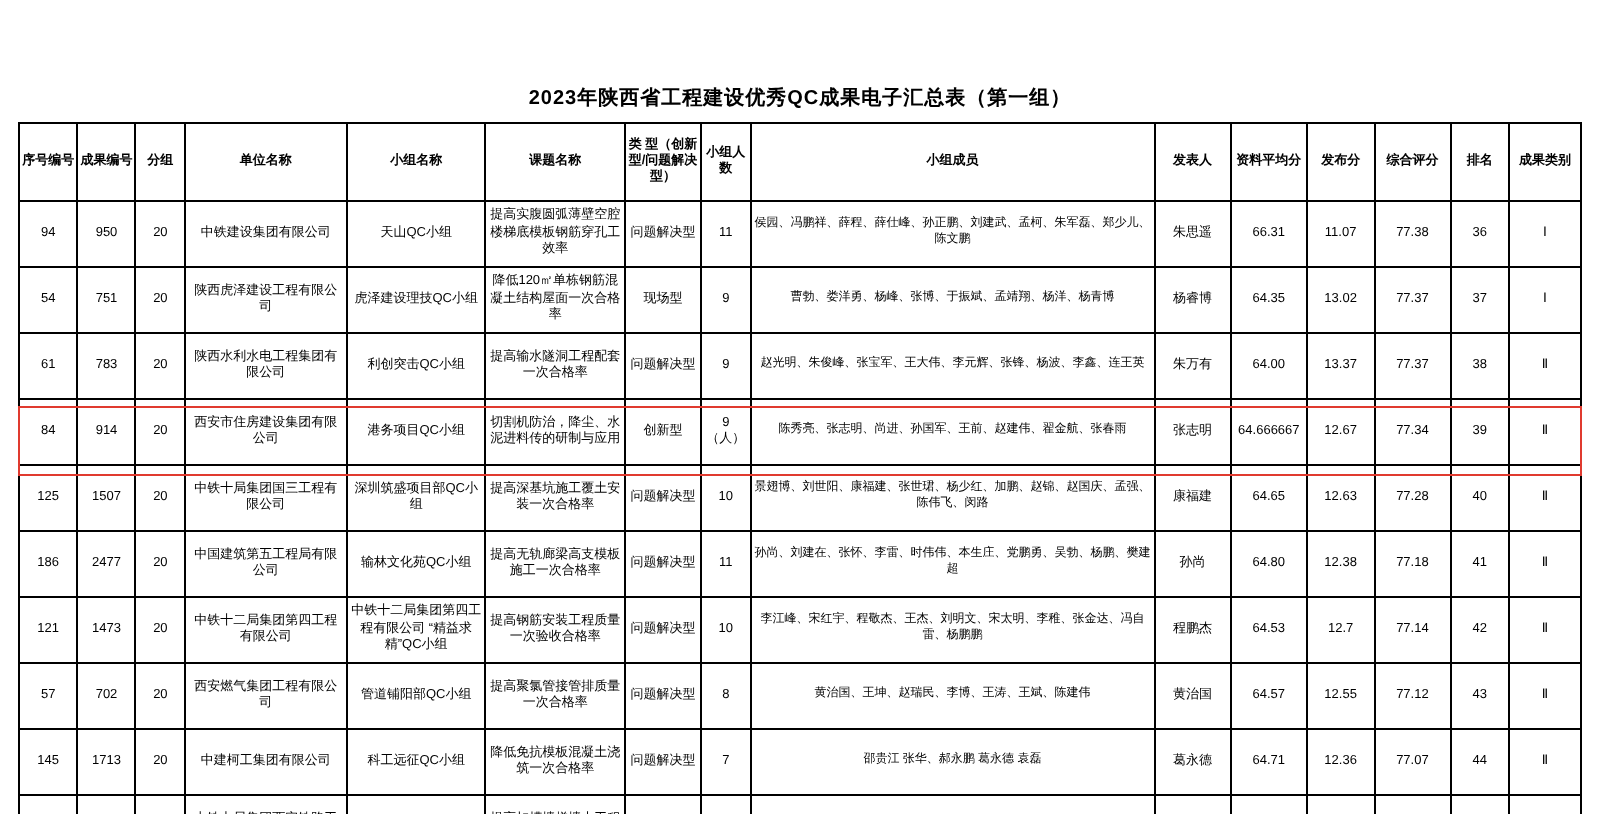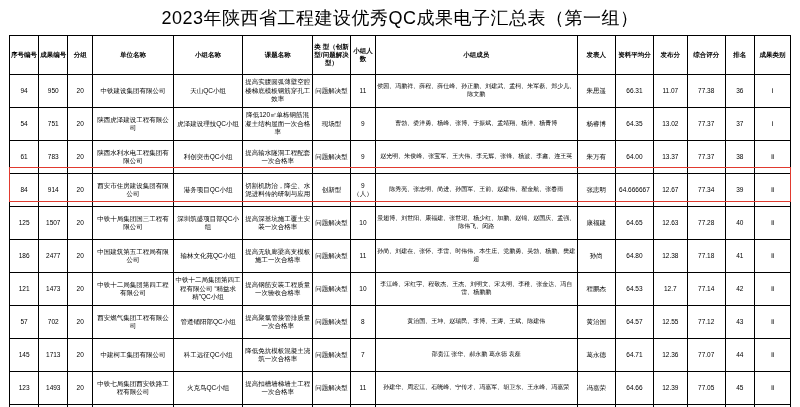--- a/index.html
+++ b/index.html
@@ -6,24 +6,25 @@
   body{
     width:800px;height:407px;
     background:#ffffff;
     font-family:"Liberation Sans","DejaVu Sans",sans-serif;
     color:#000;
     overflow:hidden;
   }
   .page{width:800px;height:407px;position:relative;box-sizing:border-box;}
   .doc-title{
     text-align:center;
-    font-weight:normal;
-    font-size:18px;
+    font-weight:bold;
+    font-size:10px;
     letter-spacing:0.5px;
     padding:6px 0 5px 0;
+    margin-top:36px;
   }
   table{
     border-collapse:collapse;
     width:782px;
     margin:0 auto;
     table-layout:fixed;
   }
   th,td{
     border:1px solid #000;
     font-size:6.5px;

